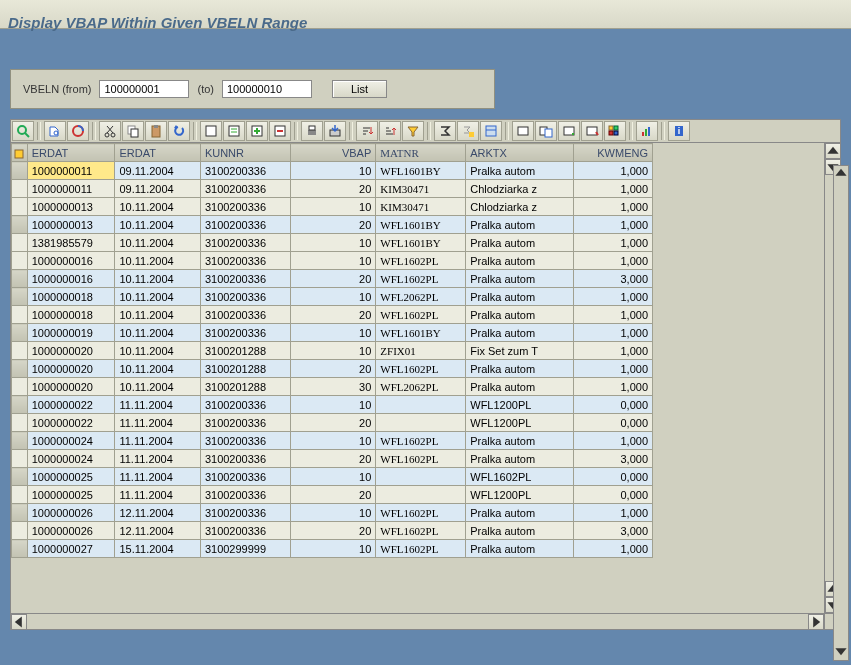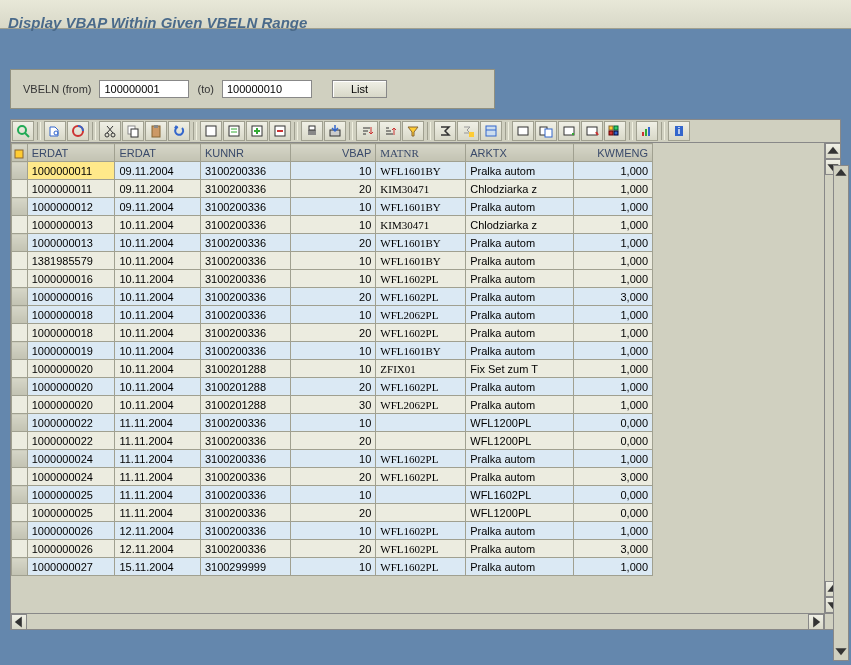--- a/index.html
+++ b/index.html
@@ -400,30 +400,20 @@
             <td class="c-kwmeng num">1,000</td>
           </tr>
           <tr class="alt">
             <td class="rowsel"></td>
             <td class="c-vbeln">1000000011</td>
             <td class="c-erdat">09.11.2004</td>
             <td class="c-kunnr">3100200336</td>
             <td class="c-posnr num">20</td>
             <td class="c-matnr">KIM30471</td>
             <td class="c-arktx">Chlodziarka z</td>
-            <td class="c-kwmeng num">1,000</td>
-          </tr>
-          <tr>
-            <td class="rowsel"></td>
-            <td class="c-vbeln">1000000012</td>
-            <td class="c-erdat">09.11.2004</td>
-            <td class="c-kunnr">3100200336</td>
-            <td class="c-posnr num">10</td>
-            <td class="c-matnr">WFL1601BY</td>
-            <td class="c-arktx">Pralka autom</td>
             <td class="c-kwmeng num">1,000</td>
           </tr>
           <tr class="alt">
             <td class="rowsel"></td>
             <td class="c-vbeln">1000000013</td>
             <td class="c-erdat">10.11.2004</td>
             <td class="c-kunnr">3100200336</td>
             <td class="c-posnr num">10</td>
             <td class="c-matnr">KIM30471</td>
             <td class="c-arktx">Chlodziarka z</td>

